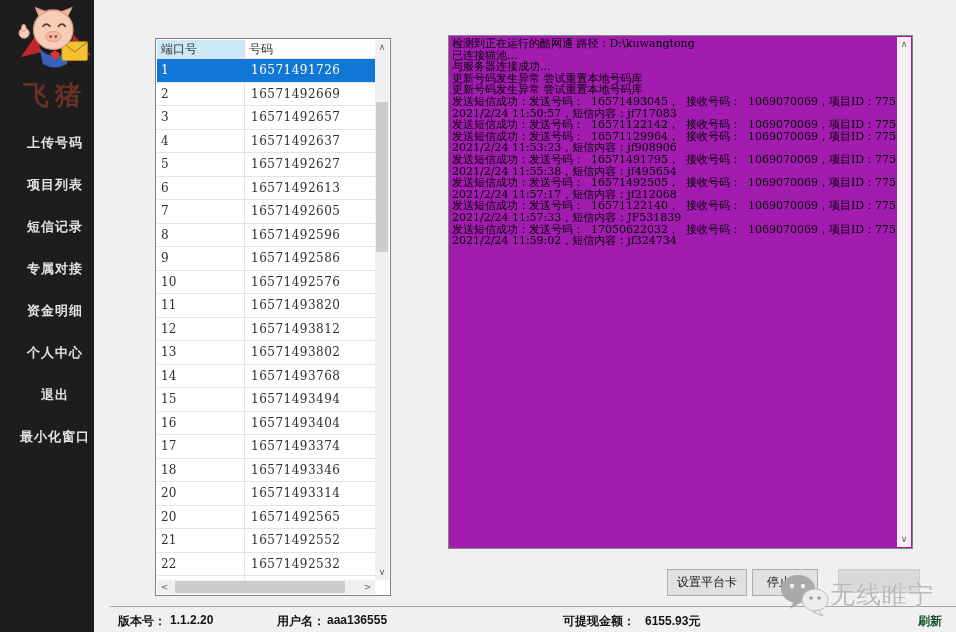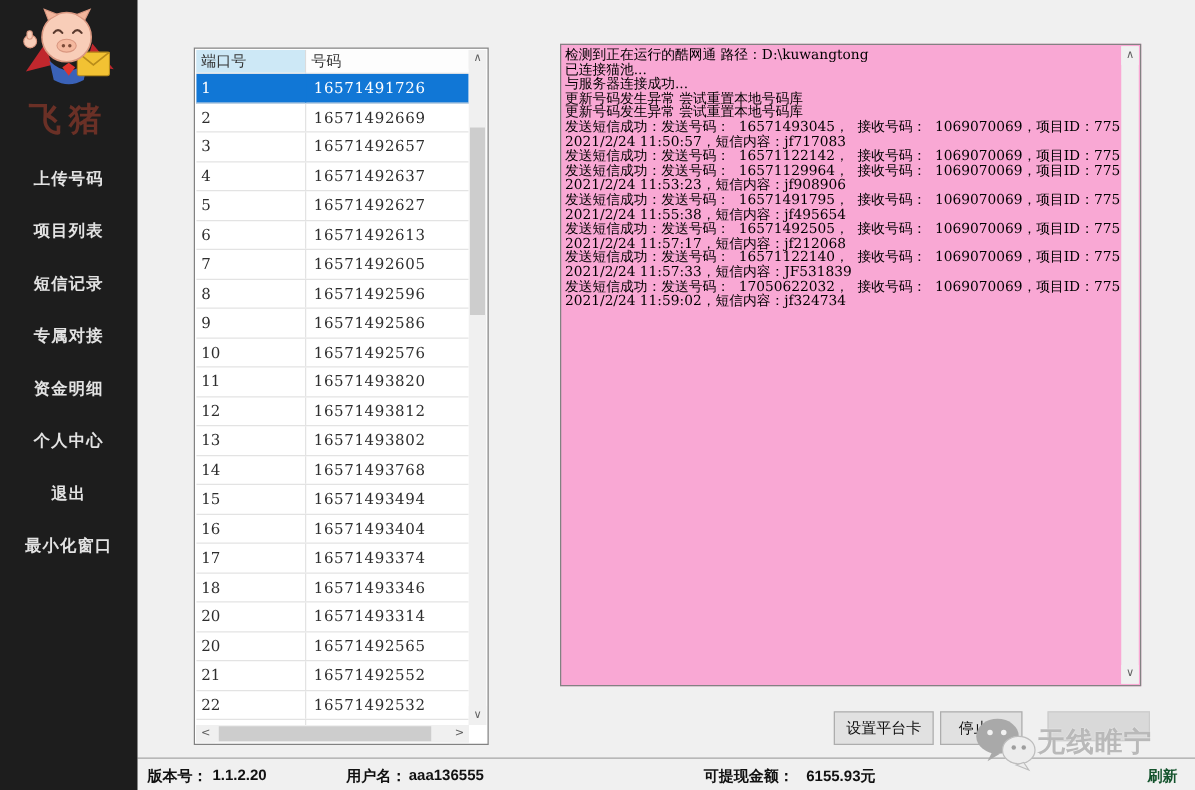--- a/index.html
+++ b/index.html
@@ -1,21 +1,21 @@
 <!DOCTYPE html>
 <html><head>
 <meta charset="utf-8">
 <style>
   * { margin:0; padding:0; box-sizing:border-box; }
   html,body { width:956px; height:632px; overflow:hidden; }
   .app { position:relative; width:956px; height:632px; background:#f0f0f0;
          font-family:"Liberation Sans", sans-serif; }
 
   
-  .sidebar { position:absolute; left:0; top:0; width:110px; height:632px;
+  .sidebar { position:absolute; left:0; top:0; width:94px; height:632px;
              background:#1d1d1d; z-index:3; }
   .logo-wrap { position:absolute; top:4px; left:0; width:110px; text-align:center; }
   .logo-img { width:86px; height:72px; display:block; margin:0 auto; }
   .logo-text { font-size:26px; font-weight:bold; color:#6a3026; letter-spacing:6px;
                margin-top:2px; font-family:"DejaVu Sans", sans-serif; }
   .menu { position:absolute; top:122px; left:0; width:110px; }
   .menu-item { height:42px; line-height:42px; text-align:center; color:#e3e3e3;
                font-size:13px; font-weight:bold; cursor:pointer; letter-spacing:1px; }
 
   
@@ -48,41 +48,41 @@
                     cursor:pointer; }
   .hscroll { position:absolute; left:1px; right:15px; bottom:1px; height:14px;
              background:#f0f0f0; }
   .hscroll .left  { left:0; top:0; width:15px; height:14px; line-height:14px; }
   .hscroll .right { right:0; top:0; width:15px; height:14px; line-height:14px; }
   .hscroll .thumb { position:absolute; top:1px; height:12px; background:#cdcdcd;
                     cursor:pointer; }
 
   
   .log-panel { position:absolute; left:448px; top:35px; width:465px; height:514px;
-               background:#f9a8d4; border:1px solid #828282; }
+               background:#a21caf; border:1px solid #828282; }
   .log-body { position:absolute; left:3px; top:2px; right:16px; bottom:2px;
               overflow:hidden; font-family:"DejaVu Serif", serif; font-size:11px;
               line-height:11.6px; color:#000; }
   .log-line { white-space:pre; }
   .log-panel .vscroll { bottom:1px; }
 
   
   .btn { position:absolute; height:27px; background:#e1e1e1; border:1px solid #adadad;
          font-size:12px; color:#111; cursor:pointer;
          font-family:"Liberation Sans", sans-serif; }
   .btn-setcard { left:667px; top:569px; width:80px; }
   .btn-stop    { left:752px; top:569px; width:66px; }
   .btn-hidden  { left:838px; top:569px; width:82px; height:24px;
                  background:#d9d9d9; border:1px solid #cccccc; }
 
   
   .watermark { position:absolute; left:778px; top:568px; width:170px; height:52px;
                z-index:5; pointer-events:none; display:flex; align-items:center; }
   .wm-icon { width:52px; height:48px; }
-  .wm-text { font-size:22px; font-weight:bold; color:rgba(173,173,173,0.85);
+  .wm-text { font-size:25px; font-weight:normal; color:rgba(173,173,173,0.85);
              letter-spacing:1px; text-shadow:0 0 1px #fff;
              font-family:"DejaVu Sans", sans-serif; }
 
   
   .statusbar { position:absolute; left:110px; right:0; bottom:0; height:26px;
                background:#f0f0f0; border-top:1px solid #a5a5a5; z-index:2;
                font-size:12px; font-weight:bold; color:#111; }
   .statusbar span { position:absolute; top:6px; }
   .st-vlabel { left:8px; }  .st-vval { left:60px; }
   .st-ulabel { left:167px; } .st-uval { left:217px; }

